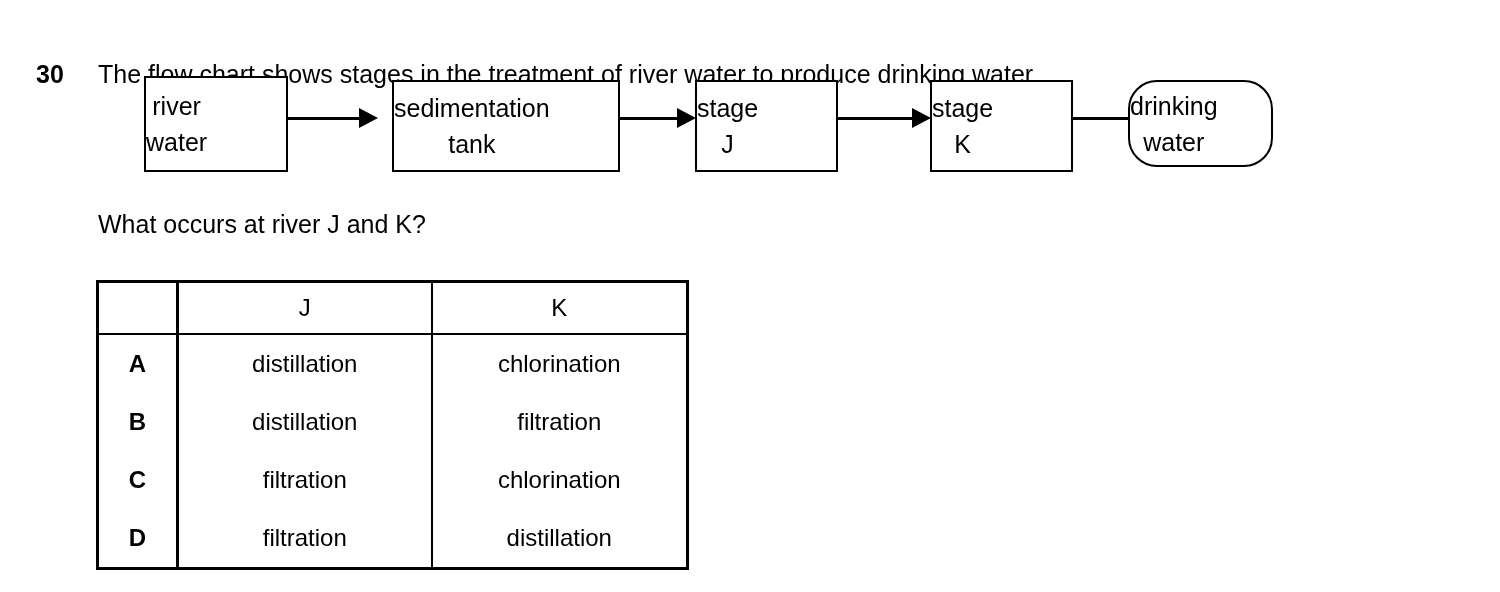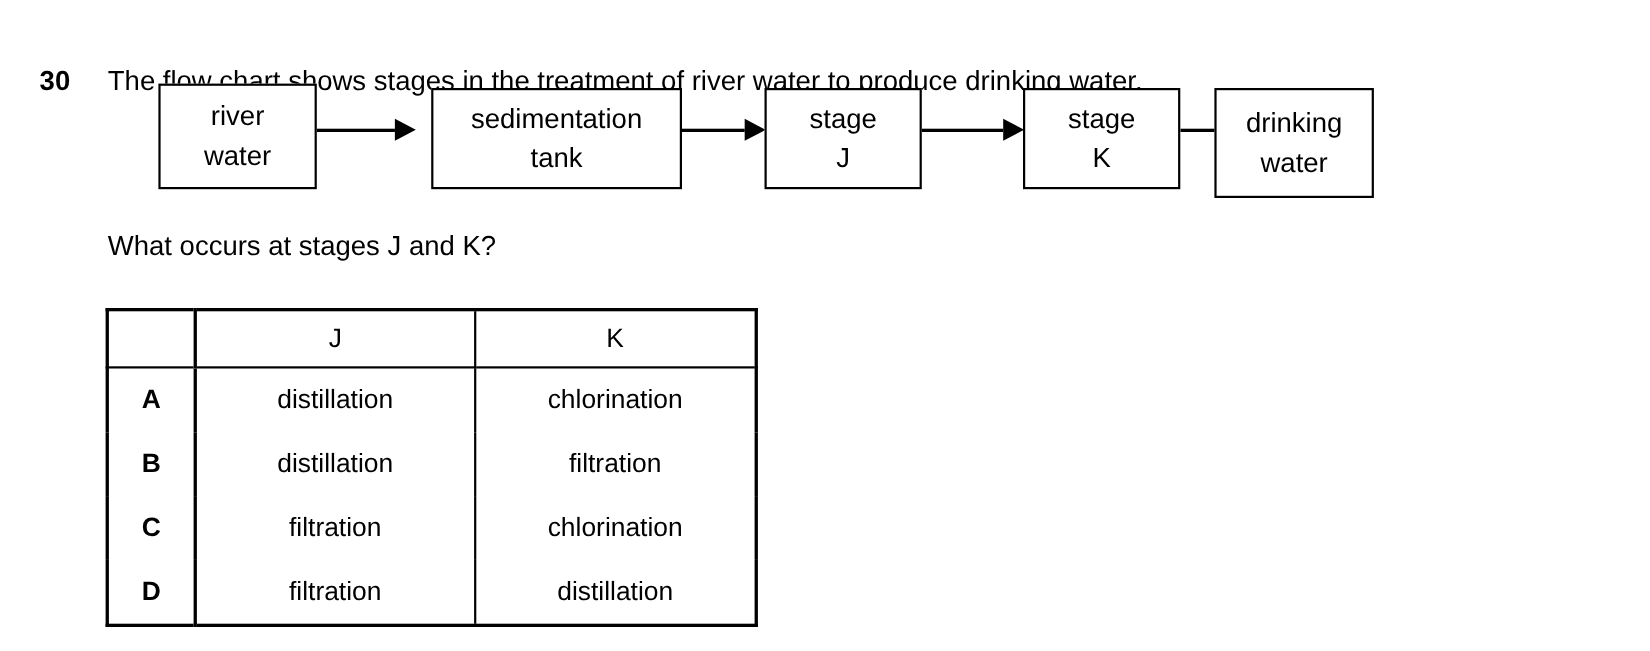--- a/index.html
+++ b/index.html
@@ -47,21 +47,21 @@
     width: 1500px;
     height: 100px;
   }
   .flow-box {
     position: absolute;
     box-sizing: border-box;
     border: 2.5px solid #000000;
     background: #ffffff;
     display: flex;
     align-items: center;
-    justify-content: center;
+    justify-content: flex-start;
     text-align: center;
     font-size: 25px;
     line-height: 36px;
     z-index: 2;
   }
   .flow-box .flow-box-label {
     display: block;
     white-space: pre-line;
   }
 
@@ -184,27 +184,27 @@
 tank</span>
     </div>
     <div class="flow-box" style="left: 695px; top: 4px; width: 143px; height: 92px;">
       <span class="flow-box-label">stage
 J</span>
     </div>
     <div class="flow-box" style="left: 930px; top: 4px; width: 143px; height: 92px;">
       <span class="flow-box-label">stage
 K</span>
     </div>
-    <div class="flow-box" style="left: 1104px; top: 4px; width: 145px; height: 100px;">
+    <div class="flow-box" style="left: 1128px; top: 4px; width: 145px; height: 87px; border-radius: 29px;">
       <span class="flow-box-label">drinking
 water</span>
     </div>
   </div>
 
-<div id="sub-question">What occurs at stages J and K?</div>
+<div id="sub-question">What occurs at river J and K?</div>
 
 <div id="options-table-wrap">
   <table id="options-table">
     <colgroup>
       <col class="col-letter">
       <col class="col-j">
       <col class="col-k">
     </colgroup>
     <thead>
       <tr>

